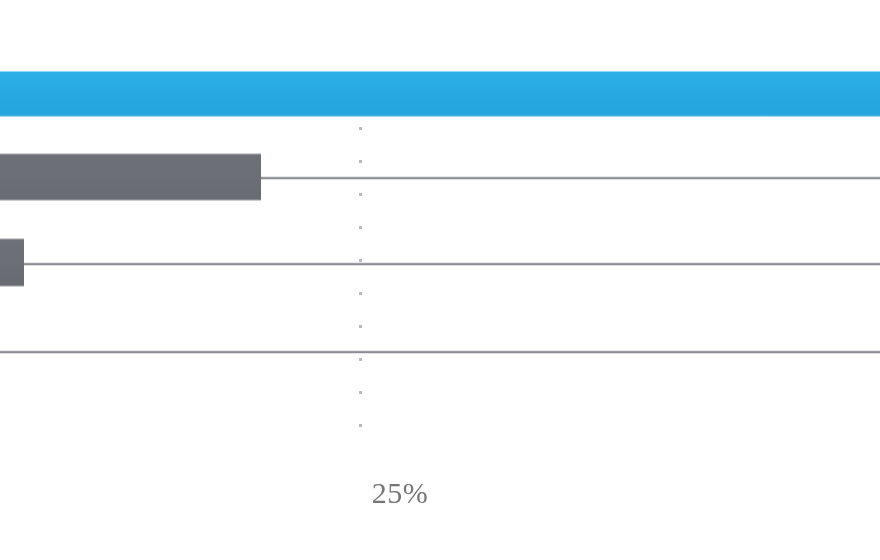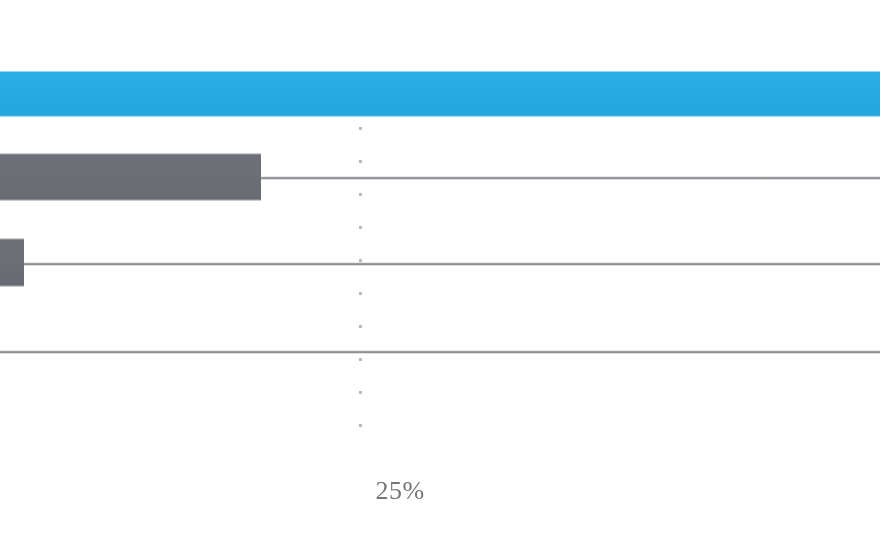--- a/index.html
+++ b/index.html
@@ -73,21 +73,21 @@
       #b9babd 0px,
       #b9babd 3px,
       rgba(255,255,255,0) 3px,
       rgba(255,255,255,0) 33px
     );
   }
   
   .axis-tick-label {
     position: absolute;
     color: #767676;
-    font-size: 26px;
+    font-size: 30px;
     letter-spacing: 0.5px;
     white-space: nowrap;
     transform: translateX(-50%);
     font-family: "Liberation Serif", "DejaVu Serif", serif;
   }
 </style>
 </head>
 <body>
 
 <div id="chart-root">

